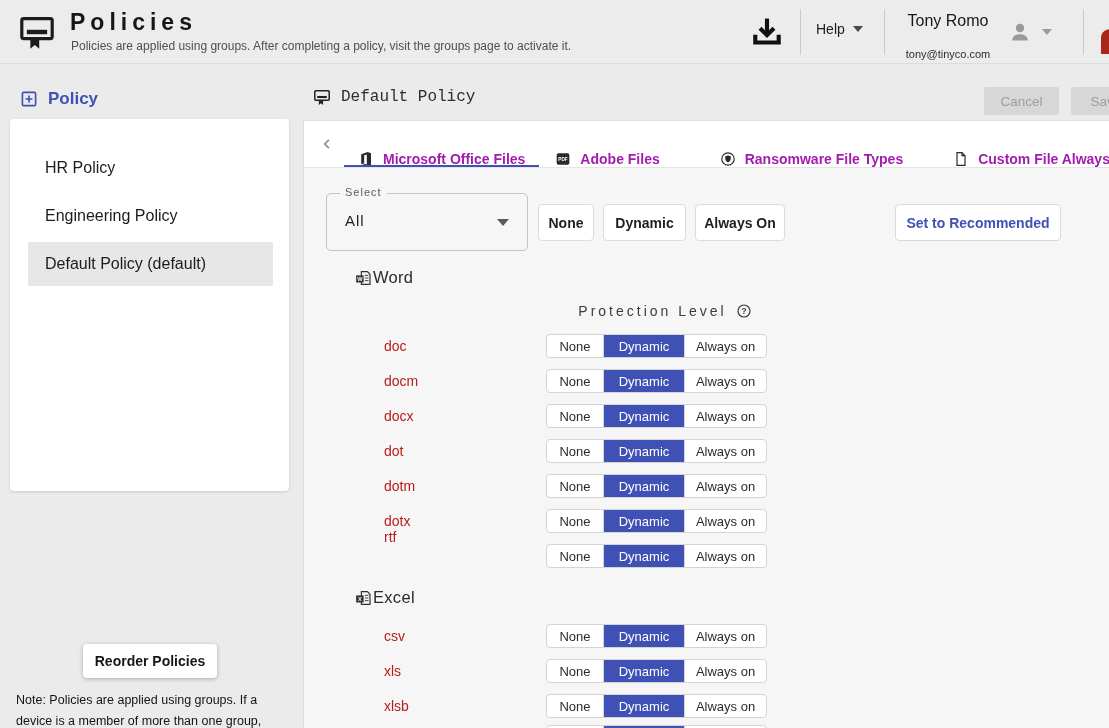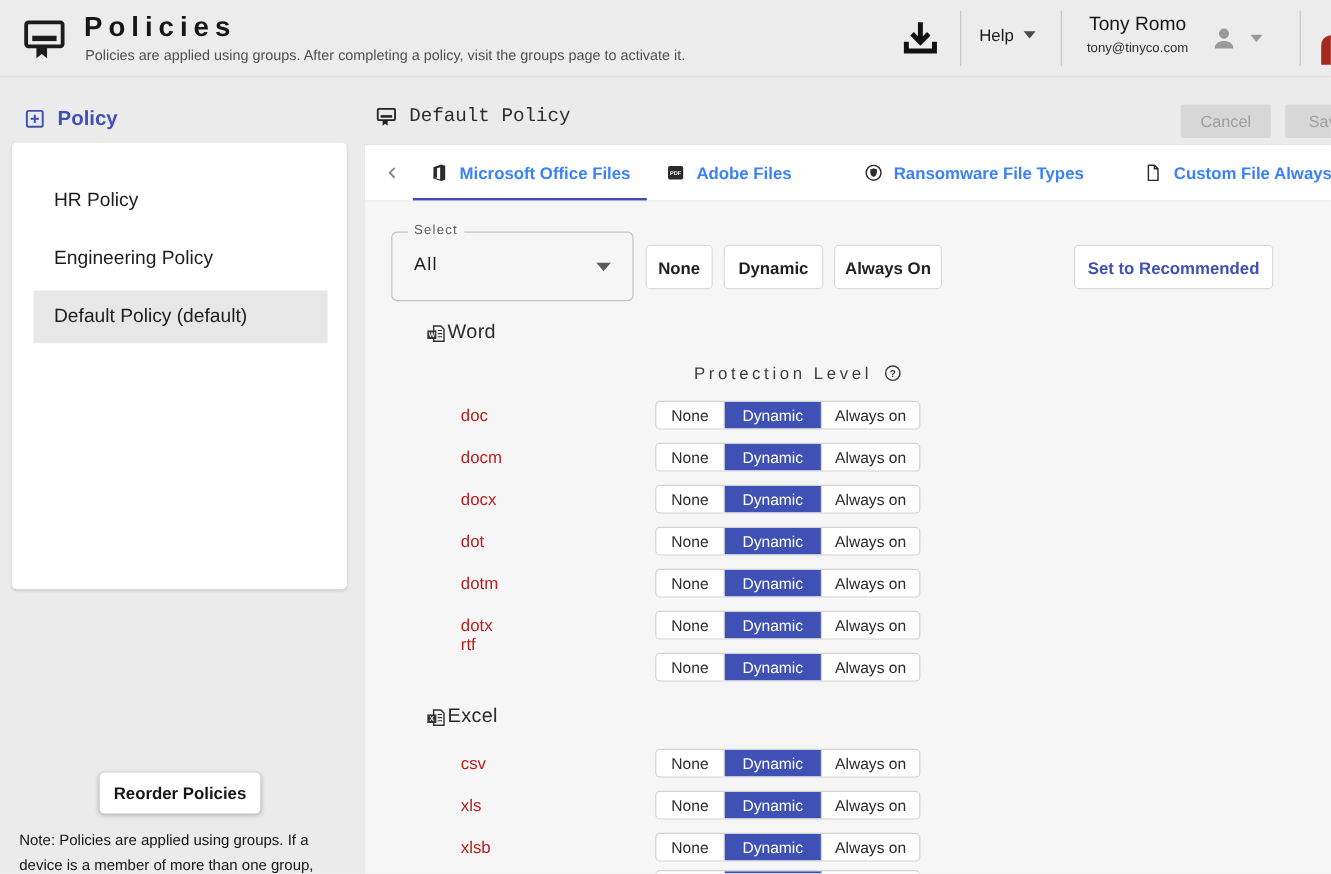--- a/index.html
+++ b/index.html
@@ -16,42 +16,42 @@
   .hdr-app-icon { position:absolute; left:18px; top:13px; width:38px; height:38px; }
   .hdr-title { position:absolute; left:70px; top:9px; font-size:23px; font-weight:700; letter-spacing:5px; color:#161616; }
   .hdr-sub { position:absolute; left:71px; top:39px; font-size:12px; color:#4f4f4f; }
   .hdr-divider { position:absolute; top:9px; width:1px; height:46px; background:#c9c9c9; }
   .dl-btn { position:absolute; left:748px; top:13px; width:38px; height:38px; cursor:pointer; }
   .help-wrap { position:absolute; left:816px; top:21px; display:flex; align-items:center; gap:8px; cursor:pointer; }
   .help-label { font-size:14px; color:#1d1d1d; }
   .caret { width:0; height:0; border-left:5px solid transparent; border-right:5px solid transparent; border-top:6px solid #4a4a4a; }
   .user-block { position:absolute; left:892px; top:12px; width:112px; text-align:center; }
   .user-name { font-size:16px; font-weight:500; color:#161616; }
-  .user-email { font-size:11px; color:#2e2e2e; margin-top:4px; }
+  .user-email { font-size:11px; color:#2e2e2e; margin-top:18px; }
   .avatar-wrap { position:absolute; left:1008px; top:20px; display:flex; align-items:center; gap:10px; cursor:pointer; }
   .brand-red { position:absolute; left:1098px; top:24px; width:24px; height:32px; }
   
   .add-policy { position:absolute; left:20px; top:89px; display:flex; align-items:center; gap:10px; cursor:pointer; }
   .add-policy-label { font-size:17px; font-weight:700; color:#3f51b5; }
   .policy-card { position:absolute; left:10px; top:119px; width:279px; height:372px; background:#fff; border-radius:4px; box-shadow:0 1px 3px rgba(0,0,0,.14); padding-top:25px; }
   .policy-item { height:48px; line-height:48px; padding-left:35px; font-size:16px; color:#1c1c1c; cursor:pointer; }
   .policy-item.selected { background:#e7e7e7; margin:2px 16px 2px 18px; padding-left:17px; height:44px; line-height:44px; border-radius:1px; }
   .reorder-btn { position:absolute; left:83px; top:644px; width:134px; height:34px; background:#fff; border:none; border-radius:4px; box-shadow:0 1px 4px rgba(0,0,0,.28); font-family:inherit; font-size:14px; font-weight:700; color:#161616; cursor:pointer; }
   .side-note { position:absolute; left:16px; top:690px; width:264px; font-size:12.5px; line-height:21px; color:#141414; }
   
   .main-title-wrap { position:absolute; left:313px; top:88px; display:flex; align-items:center; gap:10px; }
   .main-title { font-size:16px; font-weight:500; color:#2d2d2d;font-family:Liberation Mono, monospace; }
   .disabled-btn { position:absolute; top:87px; height:28px; background:#d7d7d7; border:none; border-radius:2px; font-family:inherit; font-size:13.5px; font-weight:500; color:#9e9e9e; }
   .cancel-btn { left:984px; width:75px; }
   .save-btn { left:1071px; width:70px; }
   
   .panel { position:absolute; left:303px; top:120px; width:806px; height:608px; background:#fff; border-left:1px solid #dedede; border-top:1px solid #e3e3e3; }
   .tabbar { position:absolute; top:0; left:0; right:0; height:47px; background:#fff; border-bottom:1px solid #e4e4e4; display:flex; align-items:center; padding-left:6px; }
   .tab-scroll { width:34px; height:100%; display:flex; align-items:center; justify-content:center; cursor:pointer; flex:none; }
-  .tab { position:relative; height:100%; display:flex; align-items:center; gap:9px; padding:0 14px; font-size:14px; font-weight:600; color:#3b82f6; cursor:pointer; white-space:nowrap; flex:none; }
+  .tab { position:relative; height:100%; display:flex; align-items:flex-end; gap:9px; padding:0 14px; font-size:14px; font-weight:600; color:#a21caf; cursor:pointer; white-space:nowrap; flex:none; }
   .tab-underline { position:absolute; left:0; bottom:0; width:100%; height:2px; background:#3f51b5; }
   .t2 { margin-left:2px; } .t3 { margin-left:32px; } .t4 { margin-left:22px; }
   .content { position:absolute; top:47px; left:0; right:0; bottom:0; background:#f6f6f6; overflow:hidden; }
   
   .select-field { position:absolute; left:22px; top:25px; width:202px; height:58px; border:1px solid #c4c4c4; border-radius:5px; cursor:pointer; }
   .select-label { position:absolute; left:13px; top:-8px; background:#f6f6f6; padding:0 5px; font-size:11px; letter-spacing:1px; color:#5c5c5c; }
   .select-value { position:absolute; left:18px; top:18px; font-size:15px; letter-spacing:1px; color:#1d1d1d; }
   .select-caret { position:absolute; right:18px; top:25px; width:0; height:0; border-left:6px solid transparent; border-right:6px solid transparent; border-top:7px solid #5a5a5a; }
   
   .bulk-btn { position:absolute; top:36px; height:37px; background:#fff; border:1px solid #dcdcdc; border-radius:4px; font-family:inherit; font-size:14px; font-weight:600; color:#1f1f1f; cursor:pointer; }

